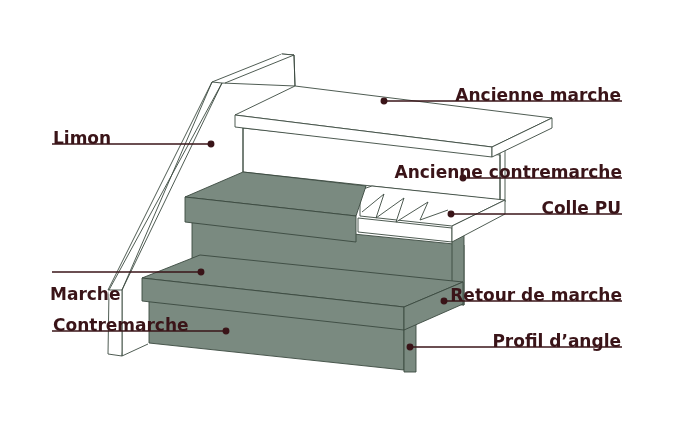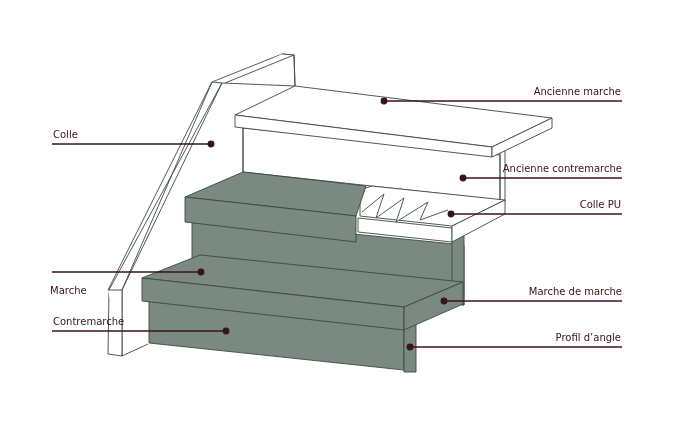--- a/index.html
+++ b/index.html
@@ -1,22 +1,22 @@
 <!DOCTYPE html>
 <html><head>
   <meta charset="utf-8">
   <style>
     html, body { margin: 0; padding: 0; background: #ffffff; }
     body { width: 676px; height: 432px; overflow: hidden; position: relative; font-family: "DejaVu Sans", sans-serif; }
     #diagram { position: absolute; left: 0; top: 0; width: 676px; height: 432px; }
     .label {
       position: absolute;
       font-family: "DejaVu Sans", sans-serif;
-      font-weight: normal;
-      font-size: 10px;
+      font-weight: bold;
+      font-size: 17px;
       color: #3a1418;
       white-space: nowrap;
       line-height: 1;
     }
     .label.right { text-align: right; }
   </style>
 </head>
 <body>
 
 <svg id="diagram" viewBox="0 0 676 432" xmlns="http://www.w3.org/2000/svg">
@@ -95,21 +95,21 @@
     <circle cx="444" cy="301" r="2.8"></circle>
 
     <line x1="52" y1="331" x2="226" y2="331"></line>
     <circle cx="226" cy="331" r="2.8"></circle>
 
     <line x1="410" y1="347" x2="622" y2="347"></line>
     <circle cx="410" cy="347" r="2.8"></circle>
   </g>
 </svg>
 
-<div class="label" style="left:53px; top:130px;">Colle</div>
+<div class="label" style="left:53px; top:130px;">Limon</div>
 <div class="label" style="left:50px; top:258px;margin-top:28px;">Marche</div>
 <div class="label" style="left:53px; top:317px;">Contremarche</div>
 
 <div class="label right" style="right:55px; top:87px;">Ancienne marche</div>
 <div class="label right" style="right:54px; top:164px;text-align:center;">Ancienne contremarche</div>
 <div class="label right" style="right:55px; top:200px;margin-left:35px;">Colle PU</div>
-<div class="label right" style="right:54px; top:287px;">Marche de marche</div>
+<div class="label right" style="right:54px; top:287px;">Retour de marche</div>
 <div class="label right" style="right:55px; top:333px;">Profil d’angle</div>
 
 </body></html>

